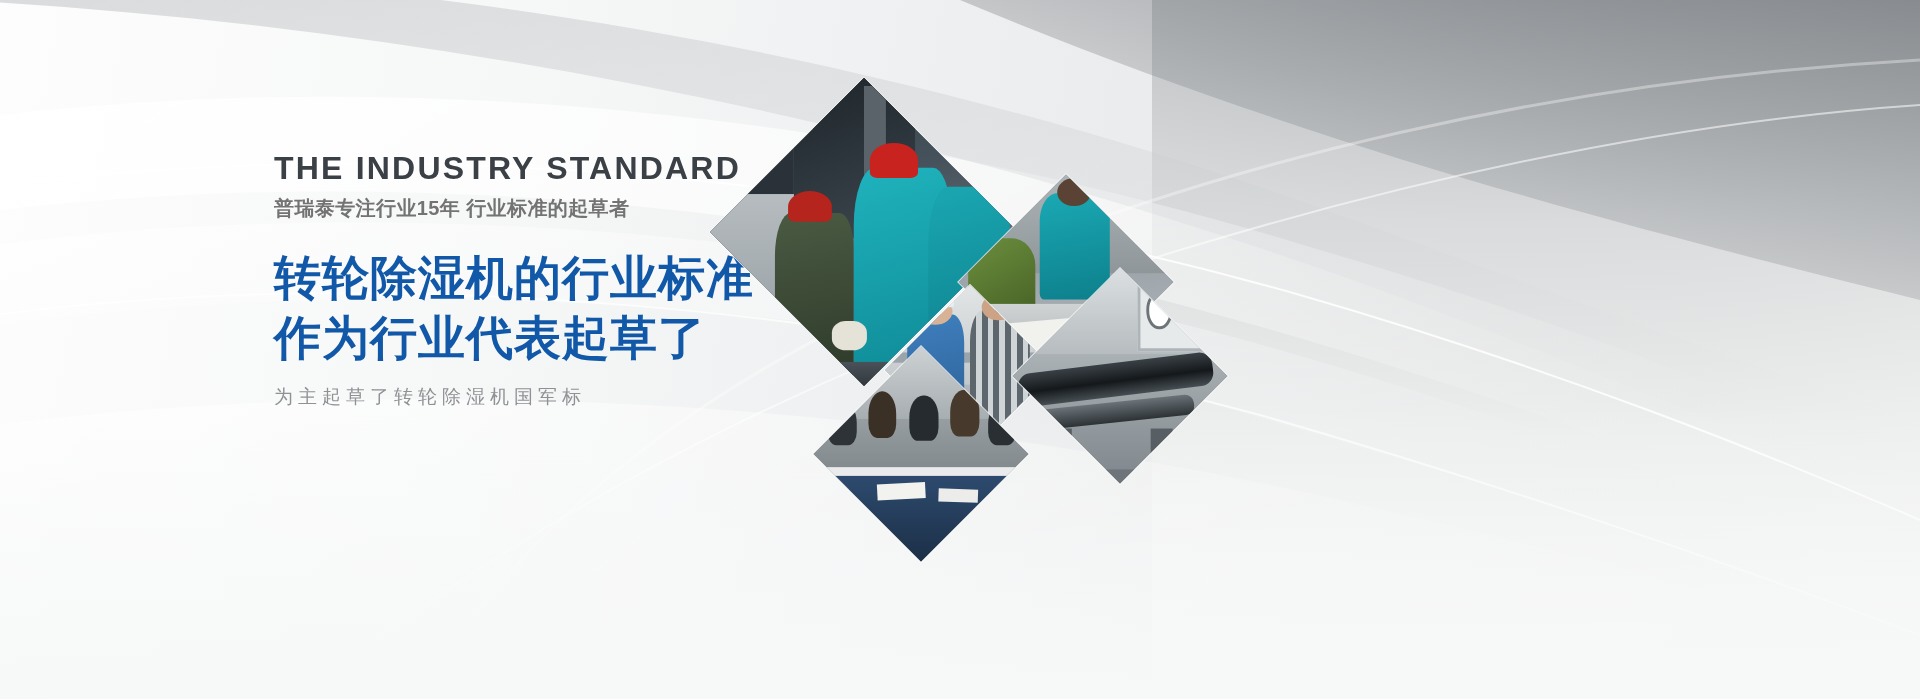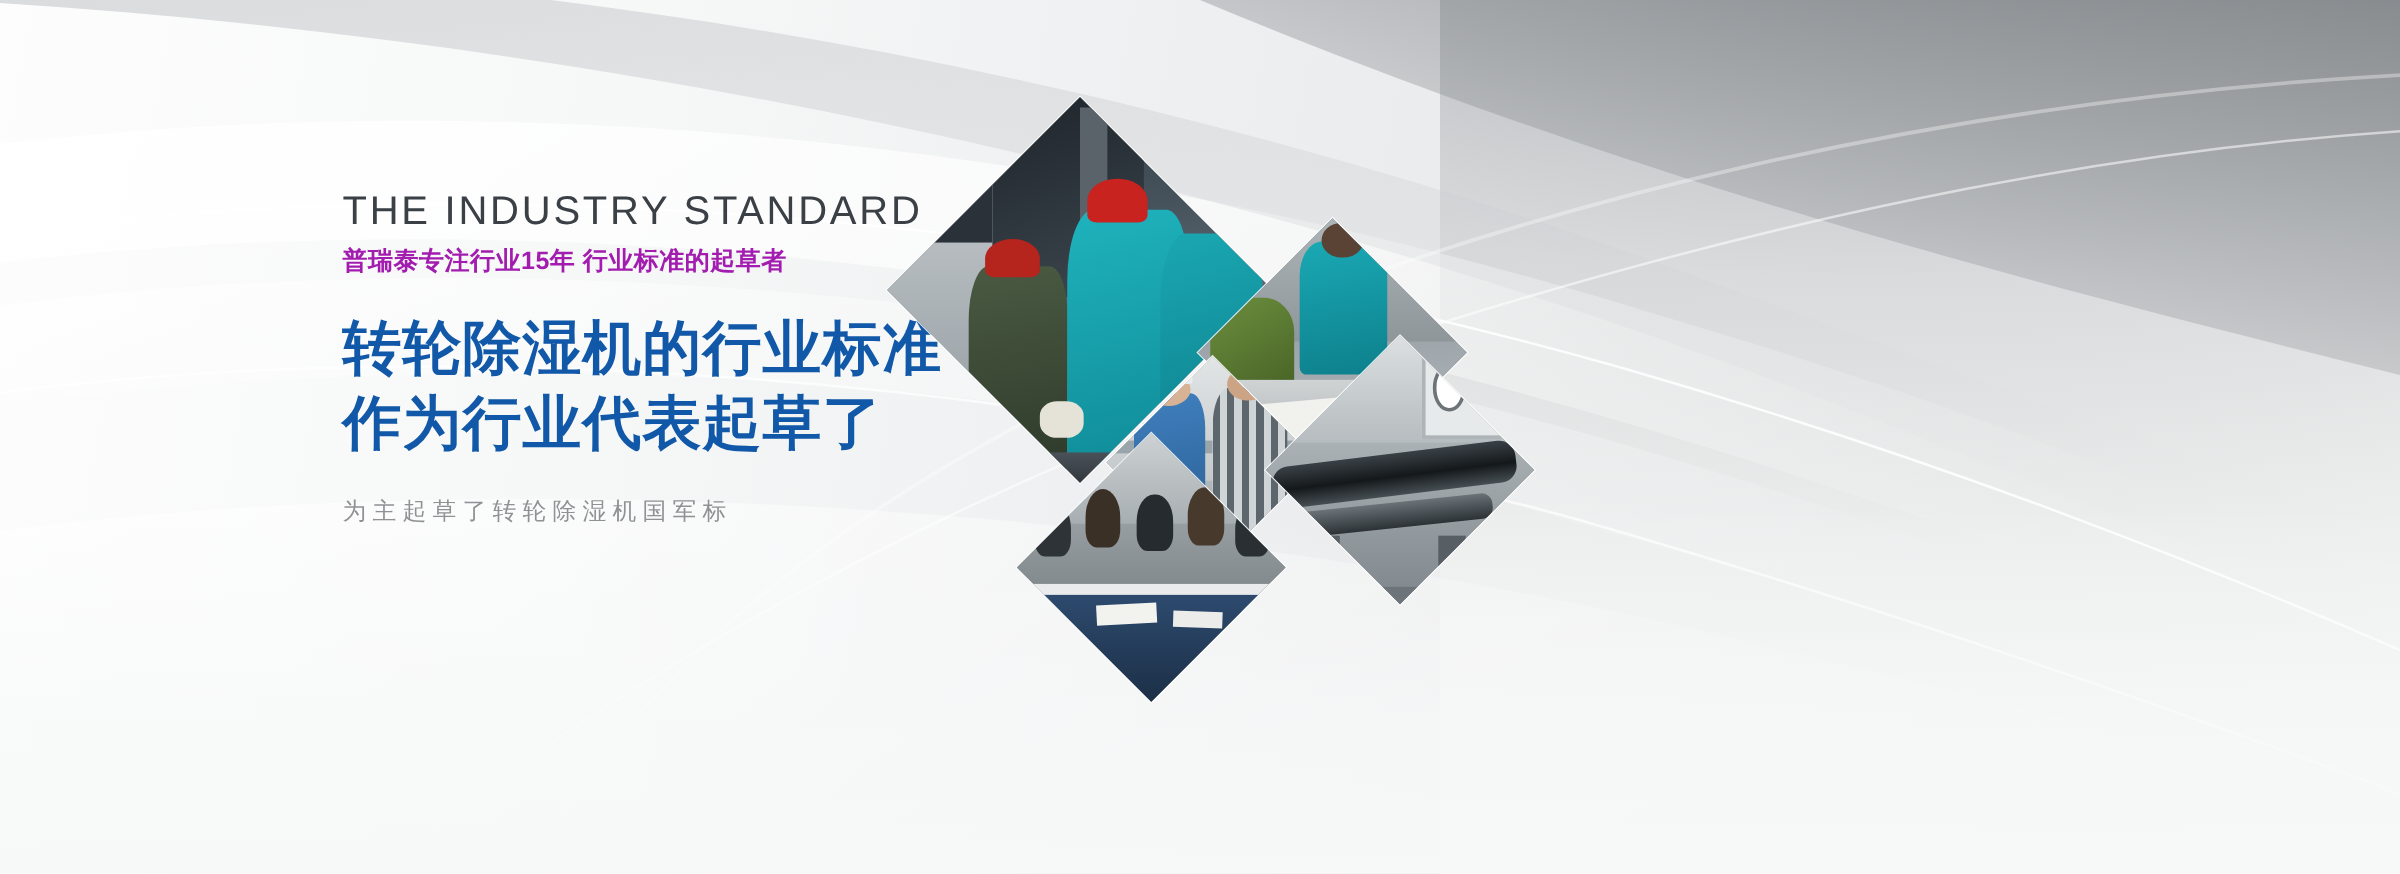--- a/index.html
+++ b/index.html
@@ -30,44 +30,44 @@
   .swoosh svg{display:block;}
 
   
   .copy{
     position:absolute;left:274px;top:152px;width:760px;
   }
   .eyebrow{
     font-size:32px;
     letter-spacing:2.2px;
     color:#3b4046;
-    font-weight:400;
+    font-weight:700;
     line-height:1.05;
     white-space:nowrap;
   }
   .sub-bold{
     margin-top:9px;
     font-size:20px;
     font-weight:700;
-    color:#a21caf;
+    color:#737373;
     letter-spacing:0.4px;
     white-space:nowrap;
   }
   .headline{
     margin-top:26px;
     font-size:47px;
     font-weight:700;
     color:#1159a8;
     letter-spacing:1px;
     line-height:1.28;
     white-space:nowrap;
   }
   .headline .l2{display:block;}
   .footnotes{
-    margin-top:25px;
+    margin-top:12px;
   }
   .footnote{
     font-size:19px;
     color:#8f9295;
     letter-spacing:5px;
     line-height:1.75;
     white-space:nowrap;
     font-weight:400;
   }
 

